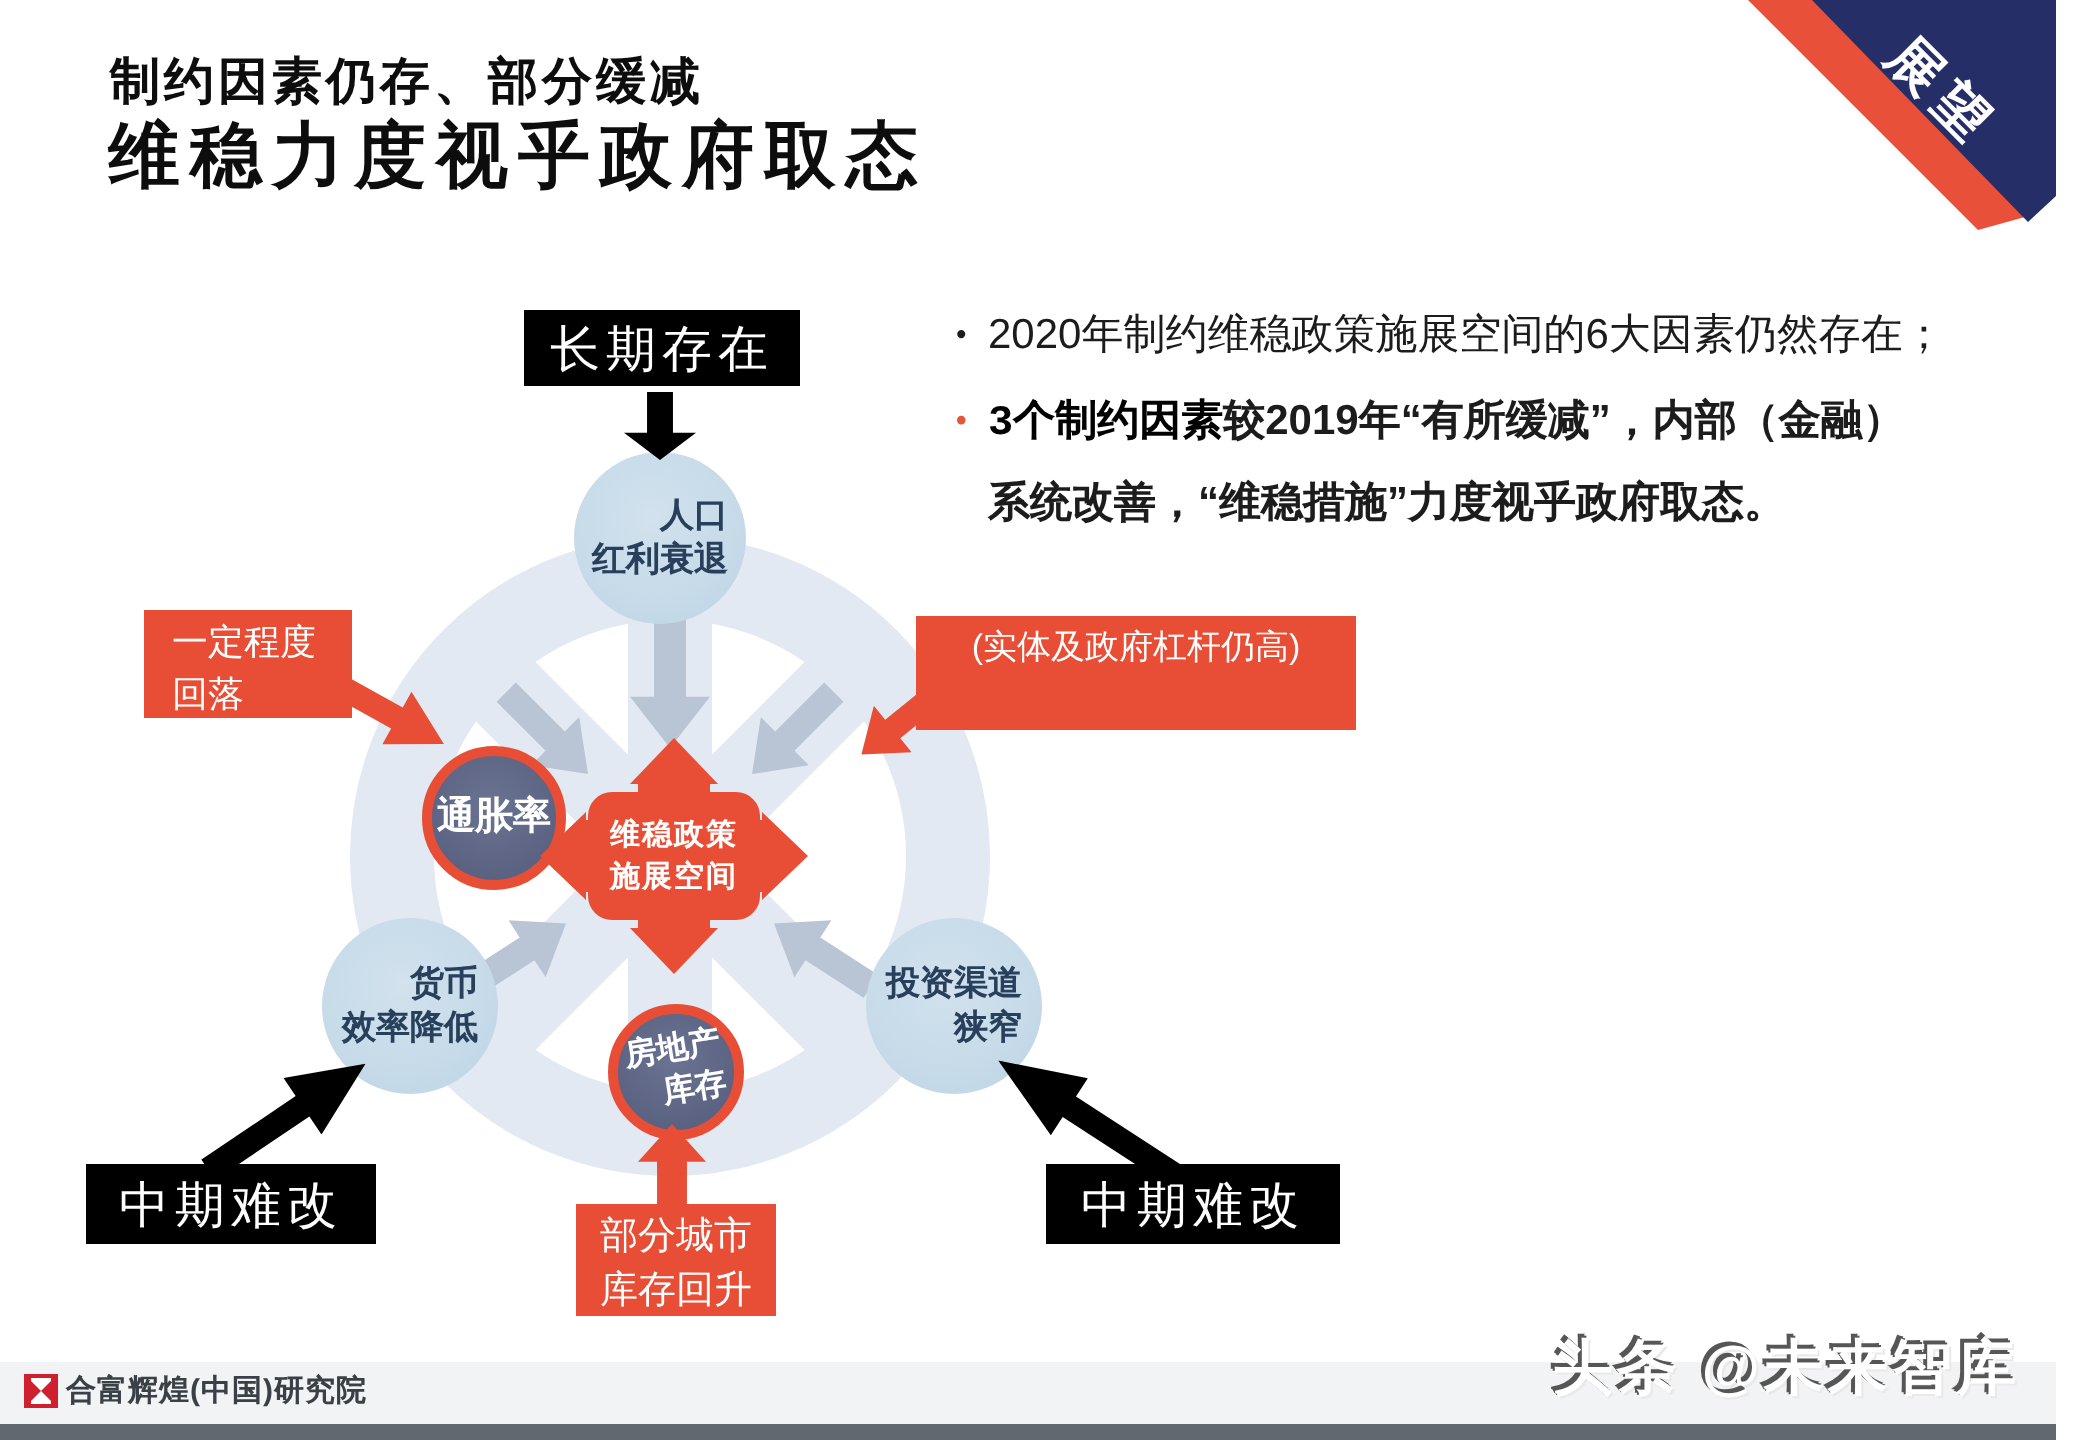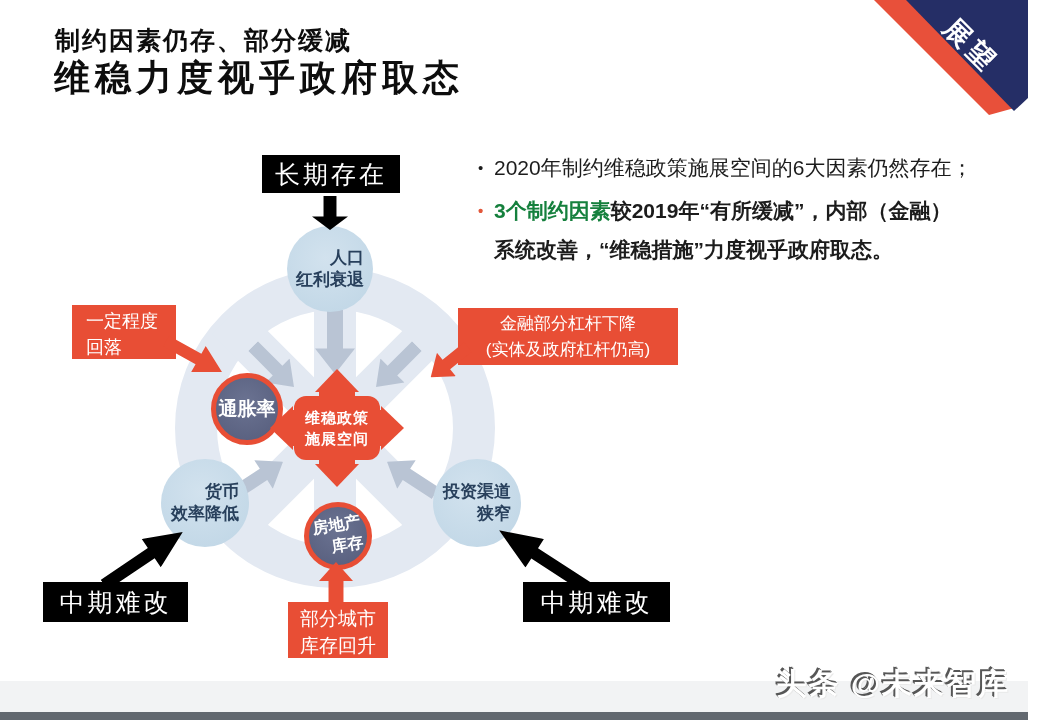--- a/index.html
+++ b/index.html
@@ -18,21 +18,21 @@
     clip-path:polygon(98px 0px,220px 0px,220px 98px,206px 111px);}
   .corner .tab-label{position:absolute;left:118px;top:28px;width:90px;text-align:center;
     transform:rotate(45deg);color:#fff;font-size:27px;font-weight:700;letter-spacing:5px;}
   
   .bullets{position:absolute;left:478px;top:148px;width:548px;z-index:3;}
   .bullet{font-size:21px;line-height:39px;color:#1c1c1c;}
   .bullet .dot{display:inline-block;width:16px;font-size:15px;vertical-align:2px;}
   .bullet1{font-weight:400;margin-bottom:4px;}
   .bullet2{font-weight:700;}
   .bullet2 .dot{color:#e2573a;}
-  .bullet2 .hl{color:#15803d;}
+  .bullet2 .hl{color:#000000;font-family:Liberation Mono, monospace;}
   .bullet2 .line2{display:block;padding-left:16px;}
   
   .ring{position:absolute;left:175px;top:268px;width:236px;height:236px;border:42px solid #e3e9f2;border-radius:50%;z-index:1;}
   .spoke{position:absolute;left:335px;top:428px;width:128px;height:42px;background:#e3e9f2;transform-origin:0 0;z-index:1;}
   .sp-n {transform:rotate(-90deg)  translate(26px,-21px);}
   .sp-s {transform:rotate(90deg)   translate(26px,-21px);}
   .sp-ne{transform:rotate(-45deg)  translate(26px,-21px);}
   .sp-nw{transform:rotate(-135deg) translate(26px,-21px);}
   .sp-se{transform:rotate(45deg)   translate(26px,-21px);}
   .sp-sw{transform:rotate(135deg)  translate(26px,-21px);}
@@ -177,27 +177,36 @@
   <div class="k-arrow ka-bl"></div>
   <div class="blackbox bb-br">中期难改</div>
   <div class="k-arrow ka-br"></div>
 
   <div class="redbox rb-left">
     <span class="rb-line">一定程度</span>
     <span class="rb-line">回落</span>
   </div>
   <div class="r-arrow ra-left"></div>
   <div class="redbox rb-right">
-    <span class="rb-line">金融部分杠杆下降</span>
     <span class="rb-line">(实体及政府杠杆仍高)</span>
   </div>
   <div class="r-arrow ra-right"></div>
   <div class="redbox rb-bottom">
     <span class="rb-line">部分城市</span>
     <span class="rb-line">库存回升</span>
   </div>
   <div class="r-arrow ra-bottom"></div>
 
   <div class="footer-strip"></div>
   <div class="footer-bar"></div>
+  <div class="org">
+    <svg width="17" height="17" viewBox="0 0 17 17">
+      <rect x="0" y="0" width="17" height="17" fill="#cf2030"></rect>
+      <polygon points="2,2 15,2 8.5,8.5" fill="#ffffff"></polygon>
+      <polygon points="2,15 15,15 8.5,8.5" fill="#ffffff"></polygon>
+      <rect x="0" y="0" width="3.5" height="17" fill="#cf2030"></rect>
+      <rect x="13.5" y="0" width="3.5" height="17" fill="#cf2030"></rect>
+    </svg>
+    <span class="org-name">合富辉煌(中国)研究院</span>
+  </div>
   <div class="watermark">头条 @未来智库</div>
 
 </div>
 
 </body></html>

